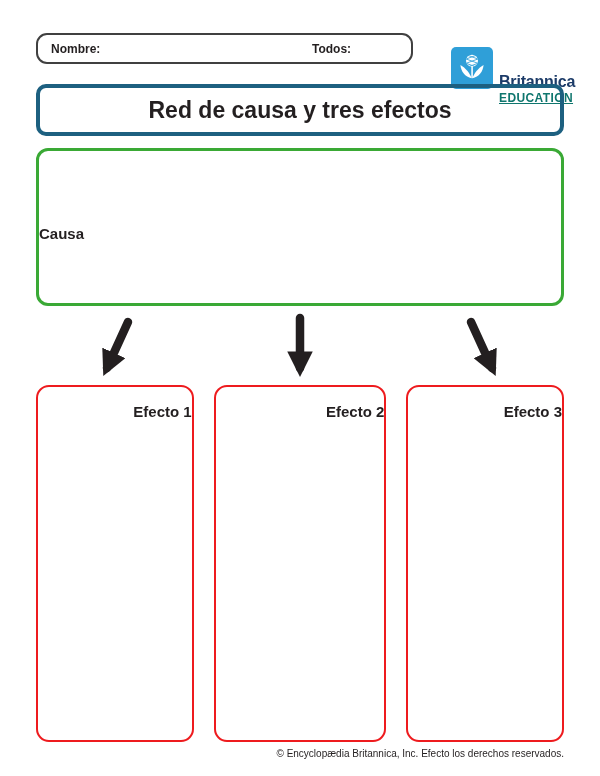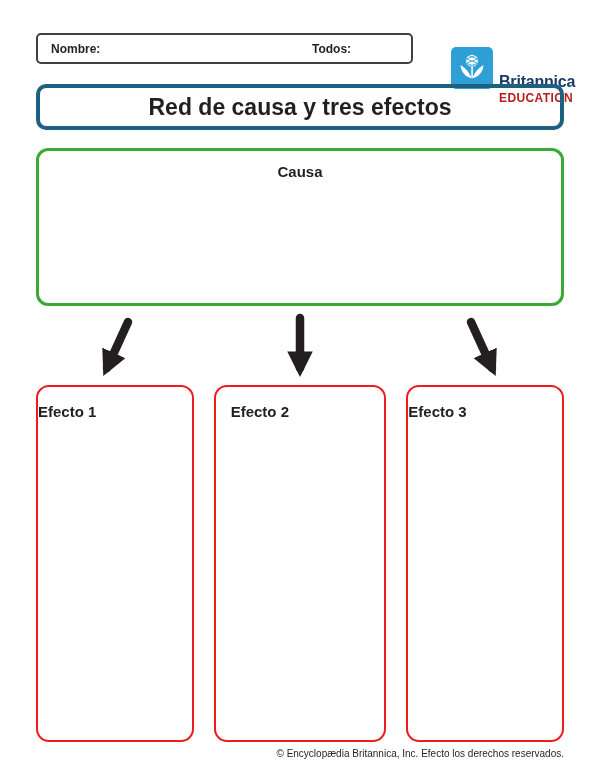--- a/index.html
+++ b/index.html
@@ -9,21 +9,21 @@
     background: #ffffff;
     font-family: "Liberation Sans", sans-serif;
     color: #231f20;
     overflow: hidden;
   }
 
   
   .meta-box {
     position: absolute; left: 36px; top: 33px;
     width: 377px; height: 31px;
-    border: 2px solid #404040; border-radius: 5px;
+    border: 2px solid #404040; border-radius: 11px;
     box-sizing: border-box;
     display: flex; align-items: center;
     font-weight: bold; font-size: 12px;
   }
   .meta-name { margin-left: 13px; }
   .meta-date { position: absolute; left: 274px; }
   .meta-field { flex: 1; height: 100%; }
 
   
   .logo {
@@ -38,52 +38,52 @@
   .logo-text { display: flex; flex-direction: column; line-height: 1; }
   .logo-brand {
     font-family: Liberation Sans, sans-serif;
     font-weight: bold; font-size: 16px; letter-spacing: -0.2px; margin-top: 43px;
   }
   .logo-edu { font-weight: bold; font-size: 12px; letter-spacing: 0.4px; margin-top: 2px; }
 
   
   .title-box {
     position: absolute; left: 36px; top: 84px;
-    width: 528px; height: 46px;
+    width: 528px; height: 52px;
     border: 4px solid #1d6080; border-radius: 10px;
     box-sizing: border-box;
     display: flex; align-items: center; justify-content: center;
     font-weight: bold; font-size: 23px;
   }
 
   
   .cause-box {
     position: absolute; left: 36px; top: 148px;
     width: 528px; height: 158px;
     border: 3px solid #3aa935; border-radius: 12px;
     box-sizing: border-box;
-    display: flex; flex-direction: column; align-items: center;
+    display: flex; flex-direction: row; align-items: center;
   }
   .cause-label { margin-top: 12px; font-weight: bold; font-size: 15px; }
   .write-area { flex: 1; width: 100%; }
 
   
   .arrows-svg { position: absolute; left: 0; top: 312px; }
 
   
   .effects-row {
     position: absolute; left: 36px; top: 385px;
     width: 528px; height: 357px;
     display: flex; gap: 20px;
   }
   .effect-box {
     flex: 1;
     border: 2.5px solid #ee1b1e; border-radius: 13px;
     box-sizing: border-box;
-    display: flex; flex-direction: column; align-items: flex-start;
+    display: flex; flex-direction: column; align-items: flex-end;
   }
   .effect-label { margin-top: 16px; font-weight: bold; font-size: 15px; }
 
   
   .footer {
     position: absolute; top: 748px; right: 36px;
     font-size: 10px; color: #231f20;
   }
 </style>
 </head>
@@ -112,21 +112,21 @@
         <line x1="32" y1="9" x2="10" y2="17"></line>
         <line x1="32" y1="14" x2="10" y2="22"></line>
       </g>
       <rect x="20.2" y="18.5" width="1.8" height="14.5" rx="0.9" fill="#ffffff"></rect>
       <path d="M20.5 33 C13 31.5 8 25 7.5 17.5 C13.5 21 18.5 27 20.5 33 Z" fill="#ffffff"></path>
       <path d="M21.5 33 C29 31.5 34 25 34.5 17.5 C28.5 21 23.5 27 21.5 33 Z" fill="#ffffff"></path>
     </svg>
   </div>
   <div class="logo-text">
     <span class="logo-brand" style="color: rgb(28, 59, 104);">Britannica</span>
-    <span class="logo-edu" style="color: #b91c1c;">EDUCATION</span>
+    <span class="logo-edu" style="color: #0f766e; text-decoration: underline;">EDUCATION</span>
   </div>
 </div>
 
 <div class="title-box" style="border-color: rgb(29, 96, 128);">
   <span>Red de causa y tres efectos</span>
 </div>
 
 <div class="cause-box" style="border-color: rgb(58, 169, 53);">
   <div class="cause-label">Causa</div>
   <div class="write-area"></div>

